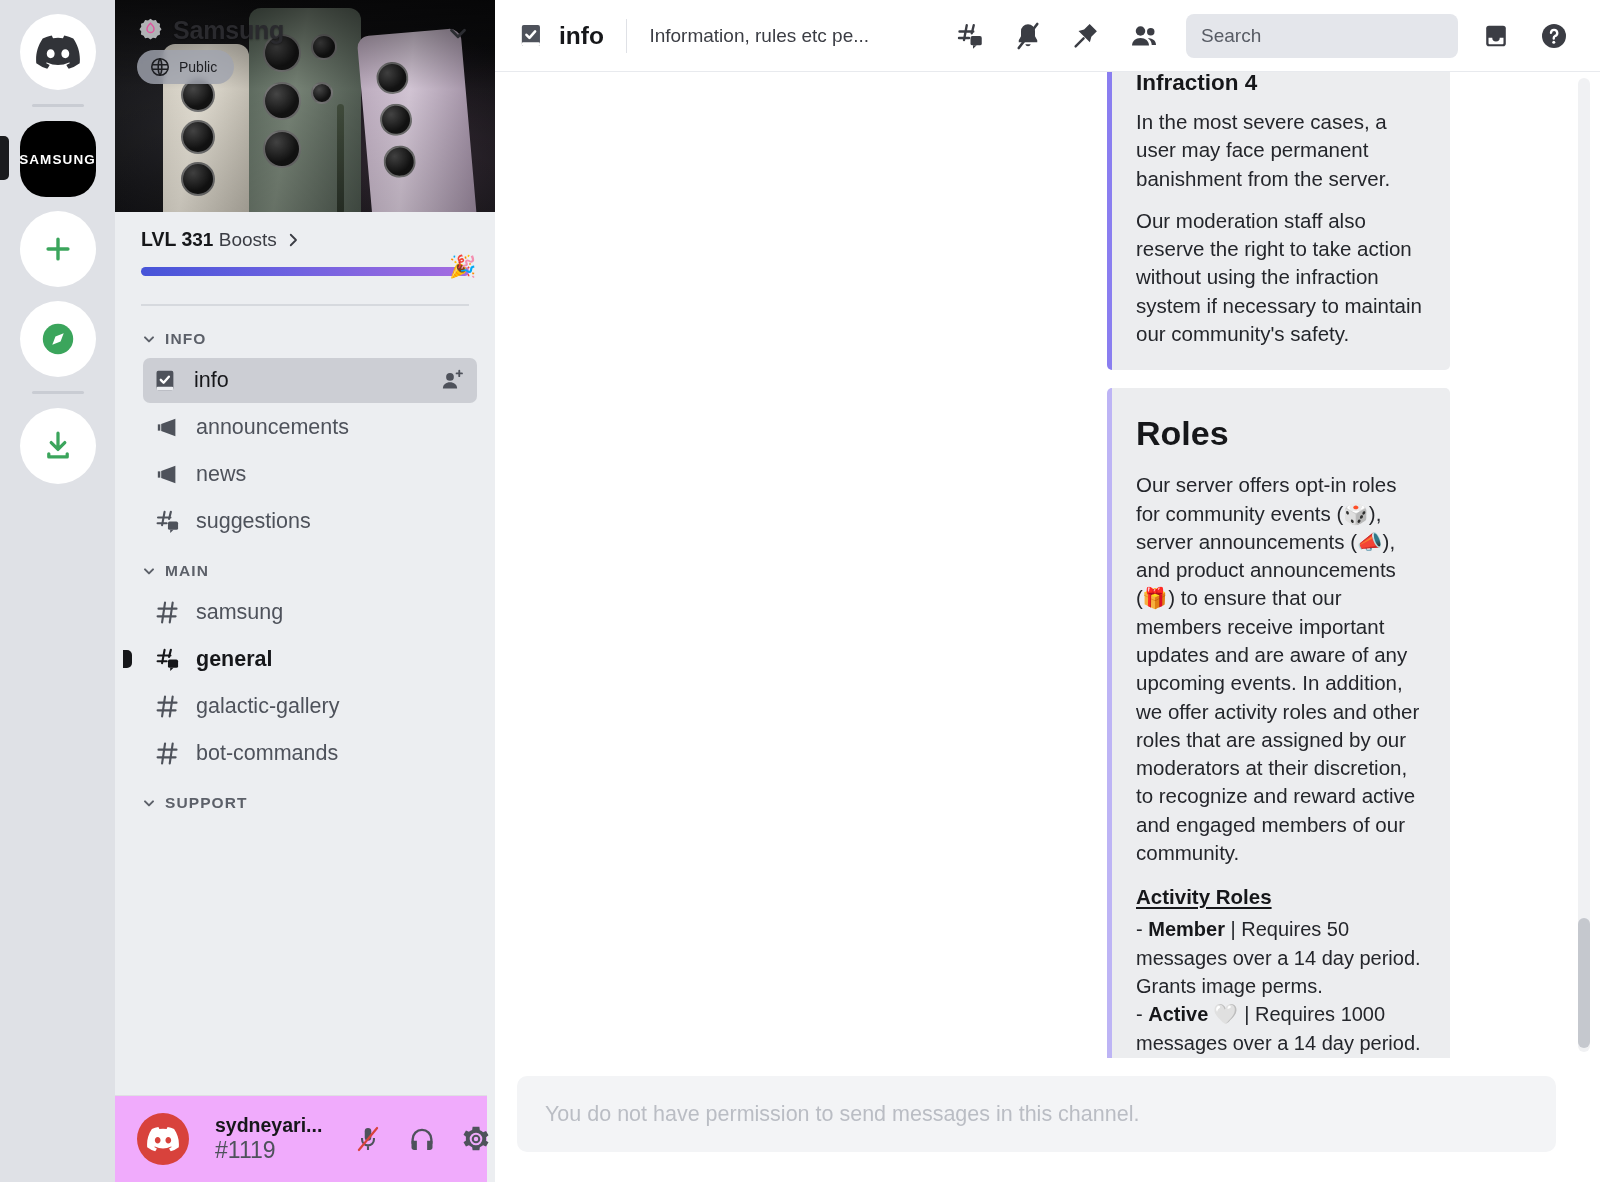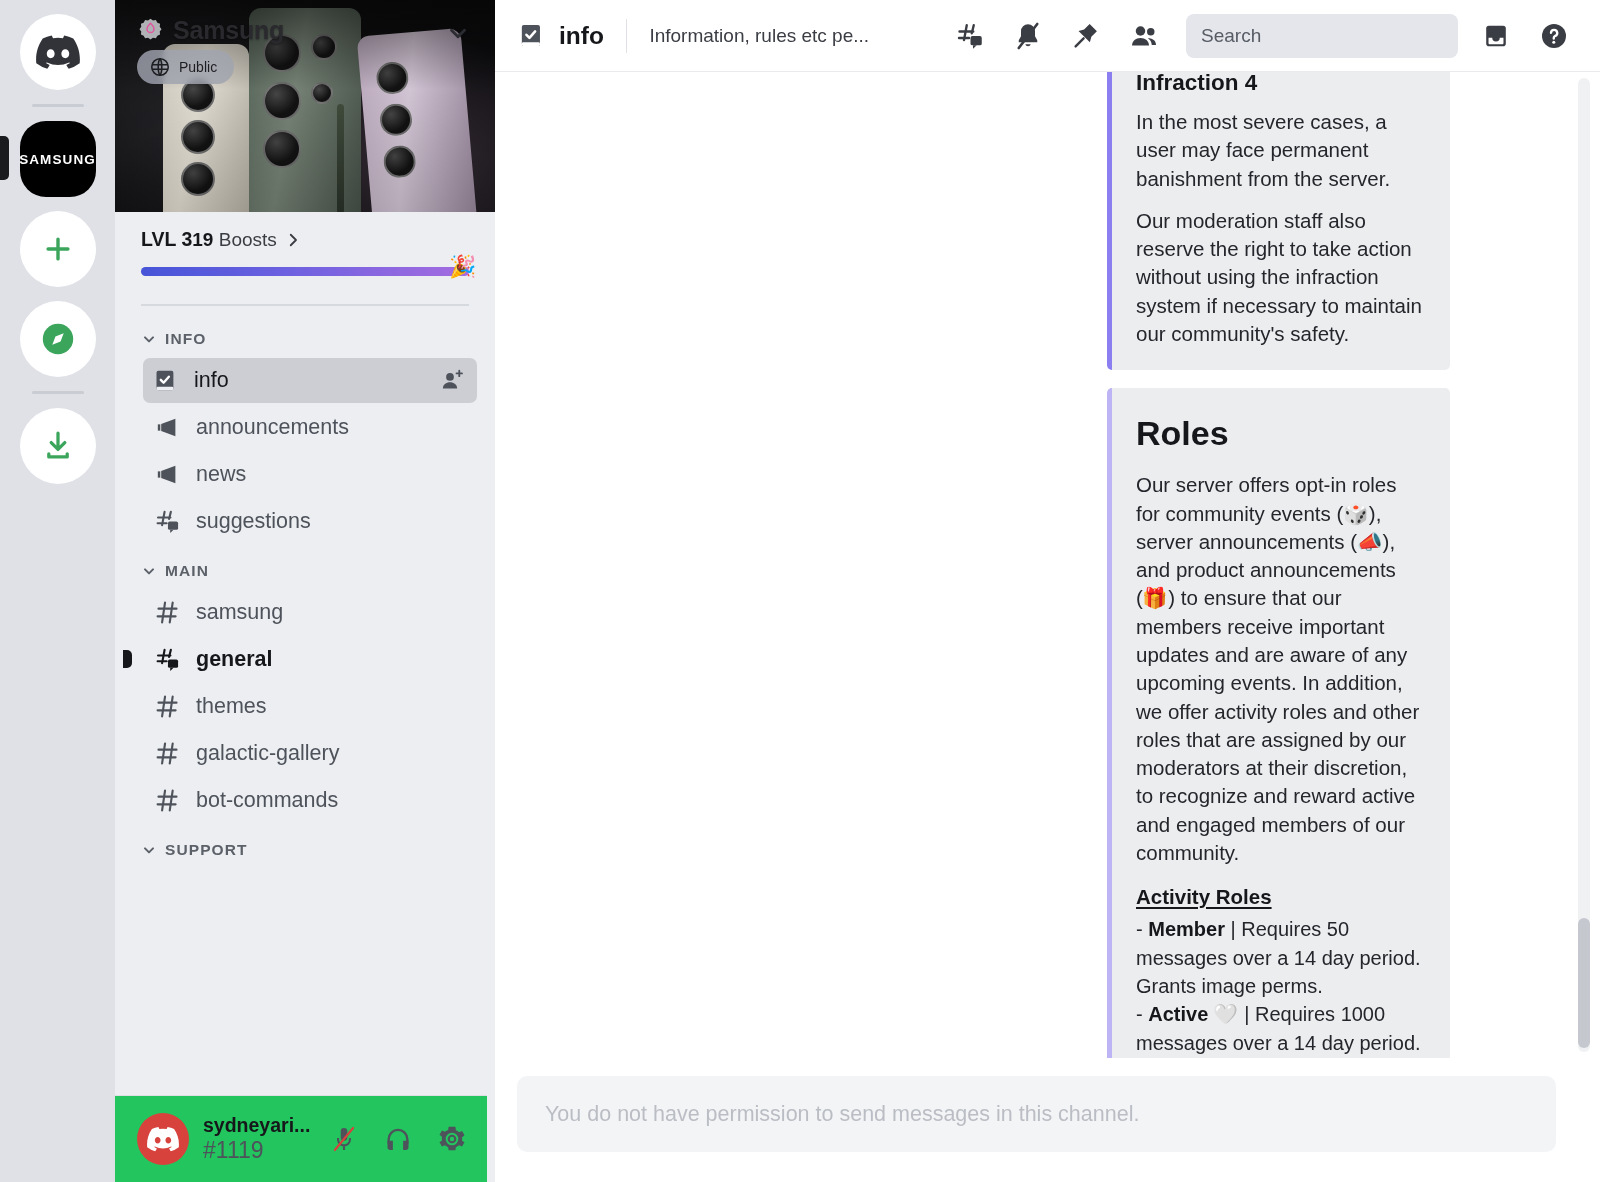--- a/index.html
+++ b/index.html
@@ -126,22 +126,22 @@
   .chan.unread .chan-name { color: #16171a; font-weight: 700; }
   .chan-icon { width: 28px; display: flex; align-items: center; justify-content: center; flex-shrink: 0; }
   .chan-action { margin-left: auto; display: flex; align-items: center; cursor: pointer; }
   .unread-dot {
     position: absolute; left: -22px; top: 50%; transform: translateY(-50%);
     width: 9px; height: 18px; background: #16171a; border-radius: 0 5px 5px 0;
   }
 
   .user-panel {
     position: absolute; bottom: 0; left: 0; right: 8px; height: 86px;
-    background: #22c55e; display: flex; align-items: center;
-    padding: 0 22px 0 22px; gap: 14px; box-shadow: 0 -1px 0 rgba(0,0,0,.06);
+    background: #f0abfc; display: flex; align-items: center;
+    padding: 0 22px 0 22px; gap: 26px; box-shadow: 0 -1px 0 rgba(0,0,0,.06);
   }
   .avatar {
     width: 52px; height: 52px; border-radius: 50%; background: #d8423c;
     display: flex; align-items: center; justify-content: center; flex-shrink: 0; cursor: pointer;
   }
   .user-meta { display: flex; flex-direction: column; line-height: 1.16; cursor: pointer; }
   .user-name { font-size: 19.5px; font-weight: 700; color: #16171a; }
   .user-tag { font-size: 23px; color: #4e525b; }
   .user-actions { margin-left: auto; display: flex; align-items: center; gap: 14px; }
   .user-btn {
@@ -304,21 +304,21 @@
         </svg>
         <span>Public</span>
       </div>
     </div>
 
     <div class="boost-section">
       <div class="boost-row">
         <span class="boost-lvl">LVL 3</span>
         <span class="boost-right">
           <span class="boost-count">
-            <b>19</b>
+            <b>31</b>
             <span>Boosts</span>
           </span>
           <svg width="18" height="18" viewBox="0 0 24 24" fill="none" stroke="#3b3d44" stroke-width="2.4" stroke-linecap="round" stroke-linejoin="round">
             <path d="M9 5l7 7-7 7"></path>
           </svg>
         </span>
       </div>
       <div class="boost-bar">
         <span class="boost-emoji">🎉</span>
       </div>
@@ -410,28 +410,20 @@
             <g fill="none" stroke="#16171a" stroke-width="1.9" stroke-linecap="round">
               <path d="M3.6 8.4h11M3.2 13.6h8M9.4 3.4 7.2 15.2M15 3.4l-1.6 6.4"></path>
             </g>
             <rect x="12.4" y="12" width="9" height="7.4" rx="1.5" fill="#16171a"></rect>
             <path d="M14.4 19.4v2.8l3-2.8Z" fill="#16171a"></path>
           </svg>
         </span>
         <span class="chan-name">general</span>
       </div>
 
-      <div class="chan">
-        <span class="chan-icon">
-          <svg width="27" height="27" viewBox="0 0 24 24" fill="none" stroke="#4e525b" stroke-width="1.9" stroke-linecap="round">
-            <path d="M4 8.6h16M3.2 15.4h16M9.8 3.2 7.2 20.8M16.6 3.2 14 20.8"></path>
-          </svg>
-        </span>
-        <span class="chan-name">themes</span>
-      </div>
 
       <div class="chan">
         <span class="chan-icon">
           <svg width="27" height="27" viewBox="0 0 24 24" fill="none" stroke="#4e525b" stroke-width="1.9" stroke-linecap="round">
             <path d="M4 8.6h16M3.2 15.4h16M9.8 3.2 7.2 20.8M16.6 3.2 14 20.8"></path>
           </svg>
         </span>
         <span class="chan-name">galactic-gallery</span>
       </div>
 

